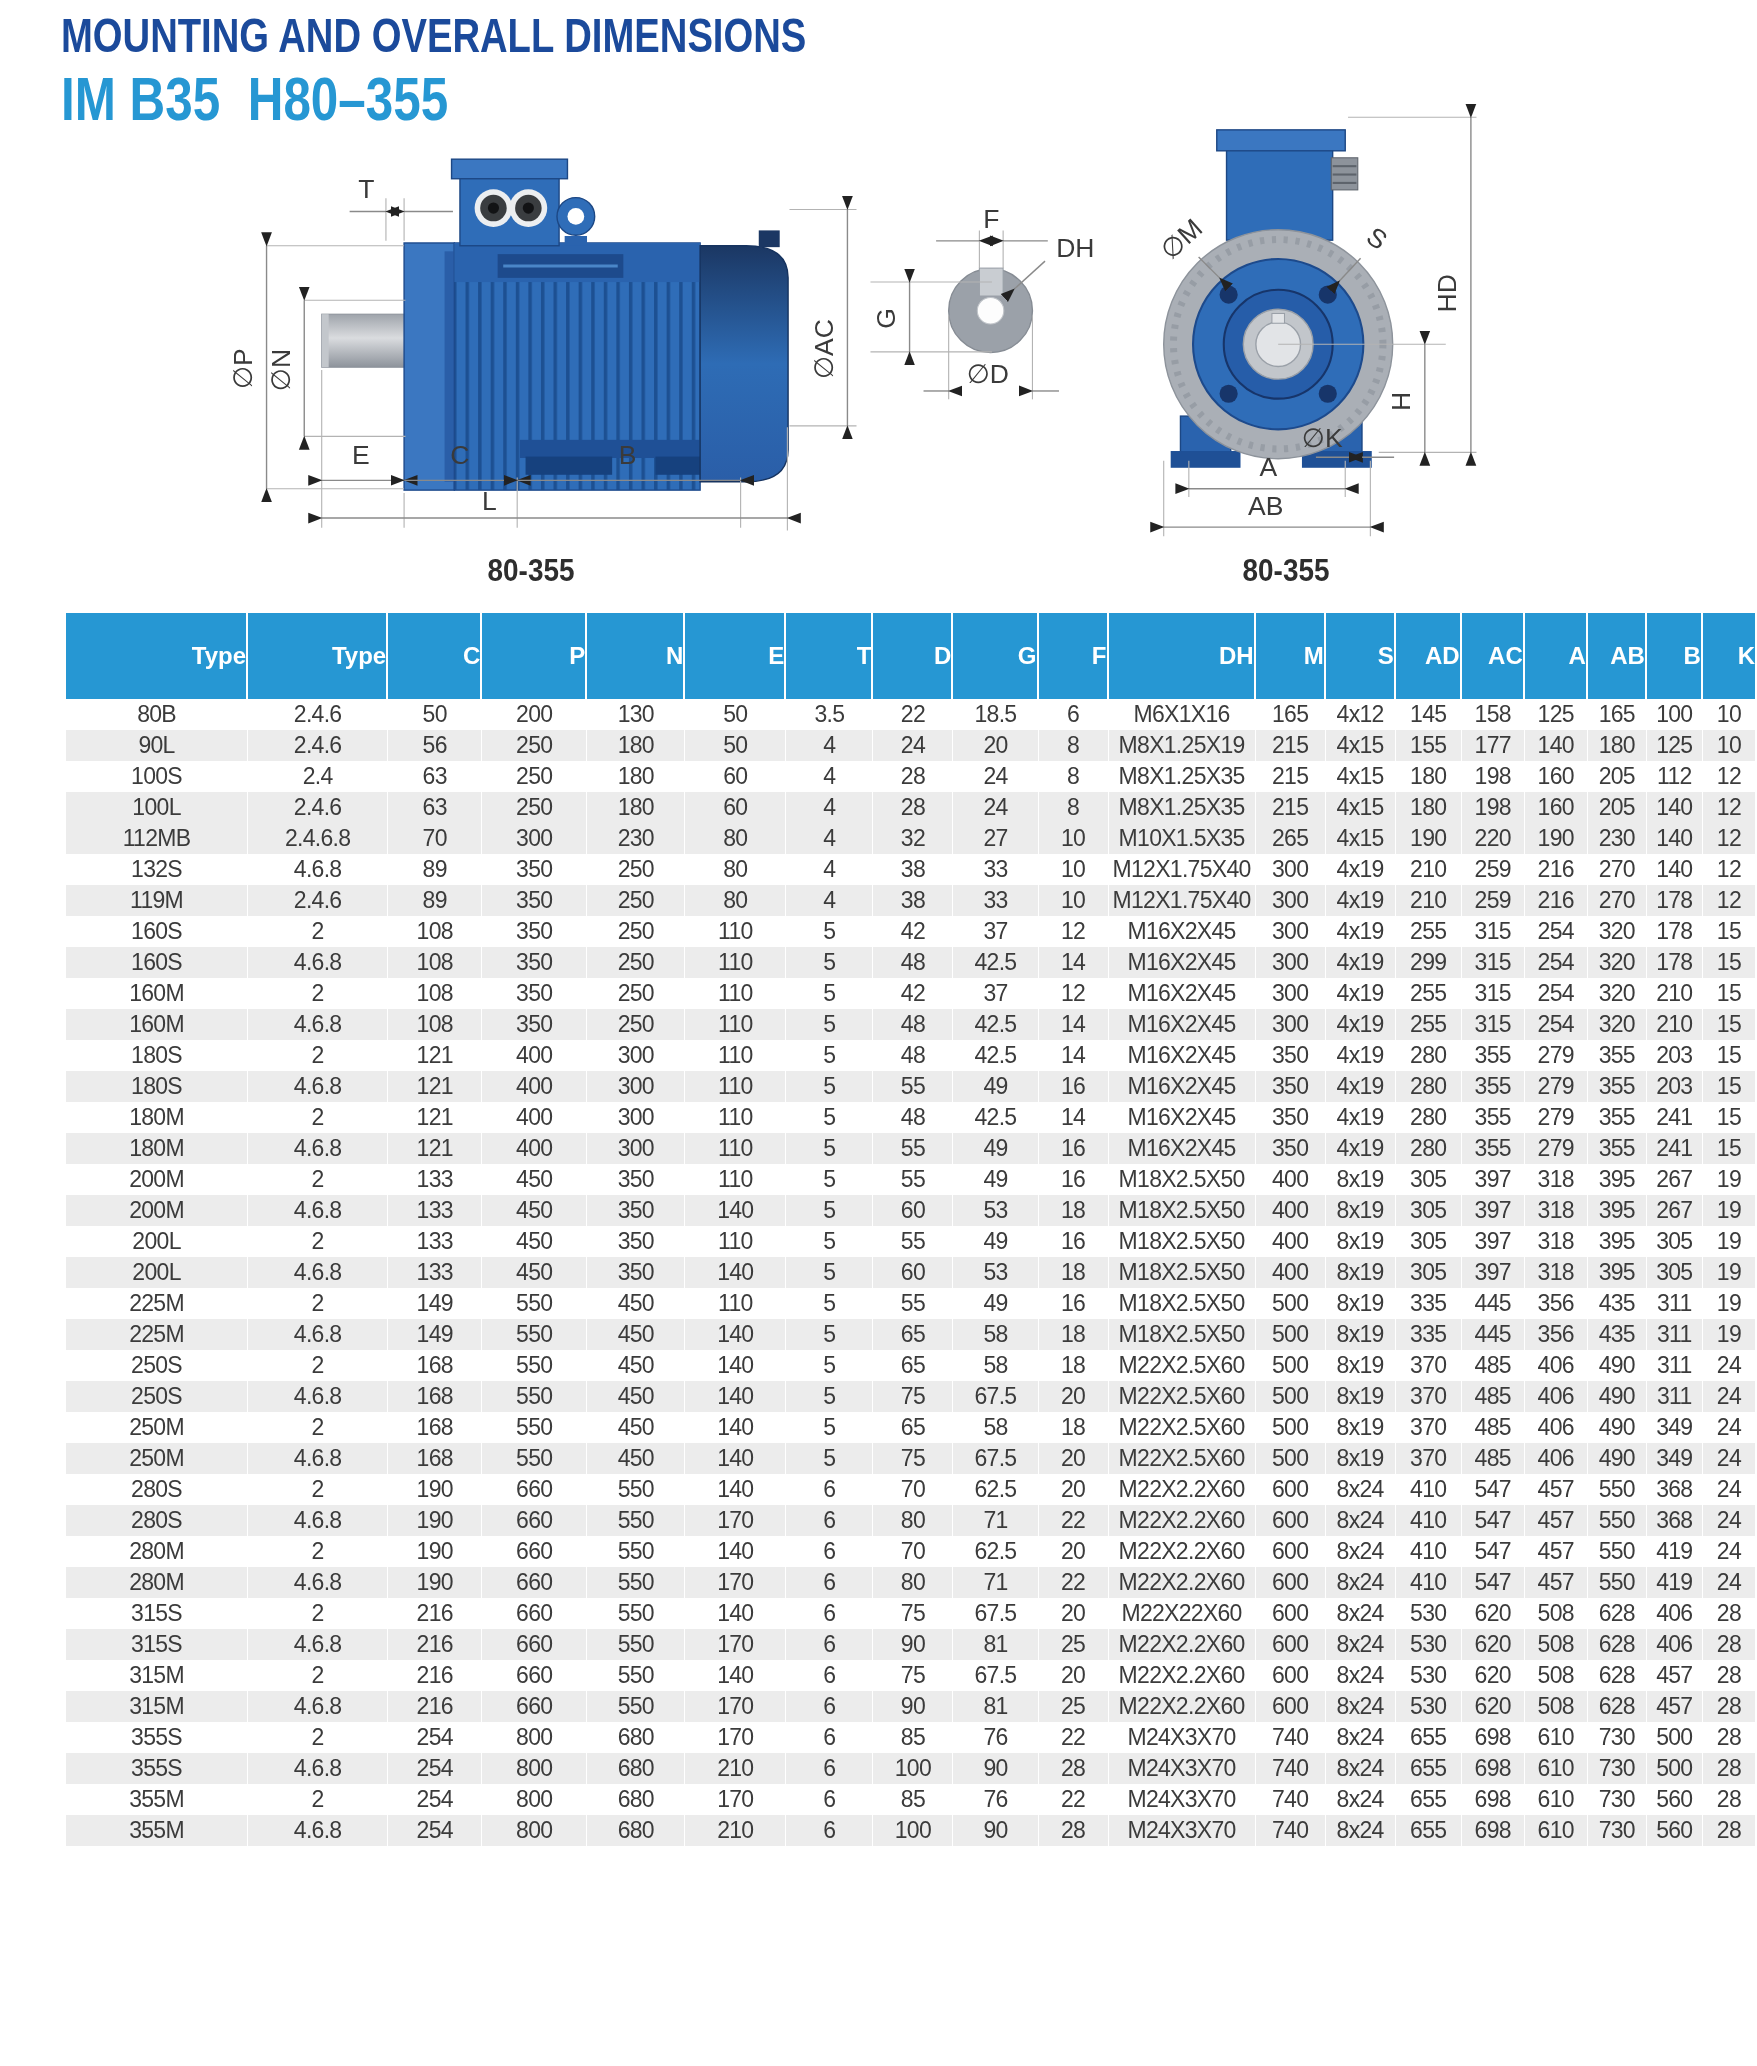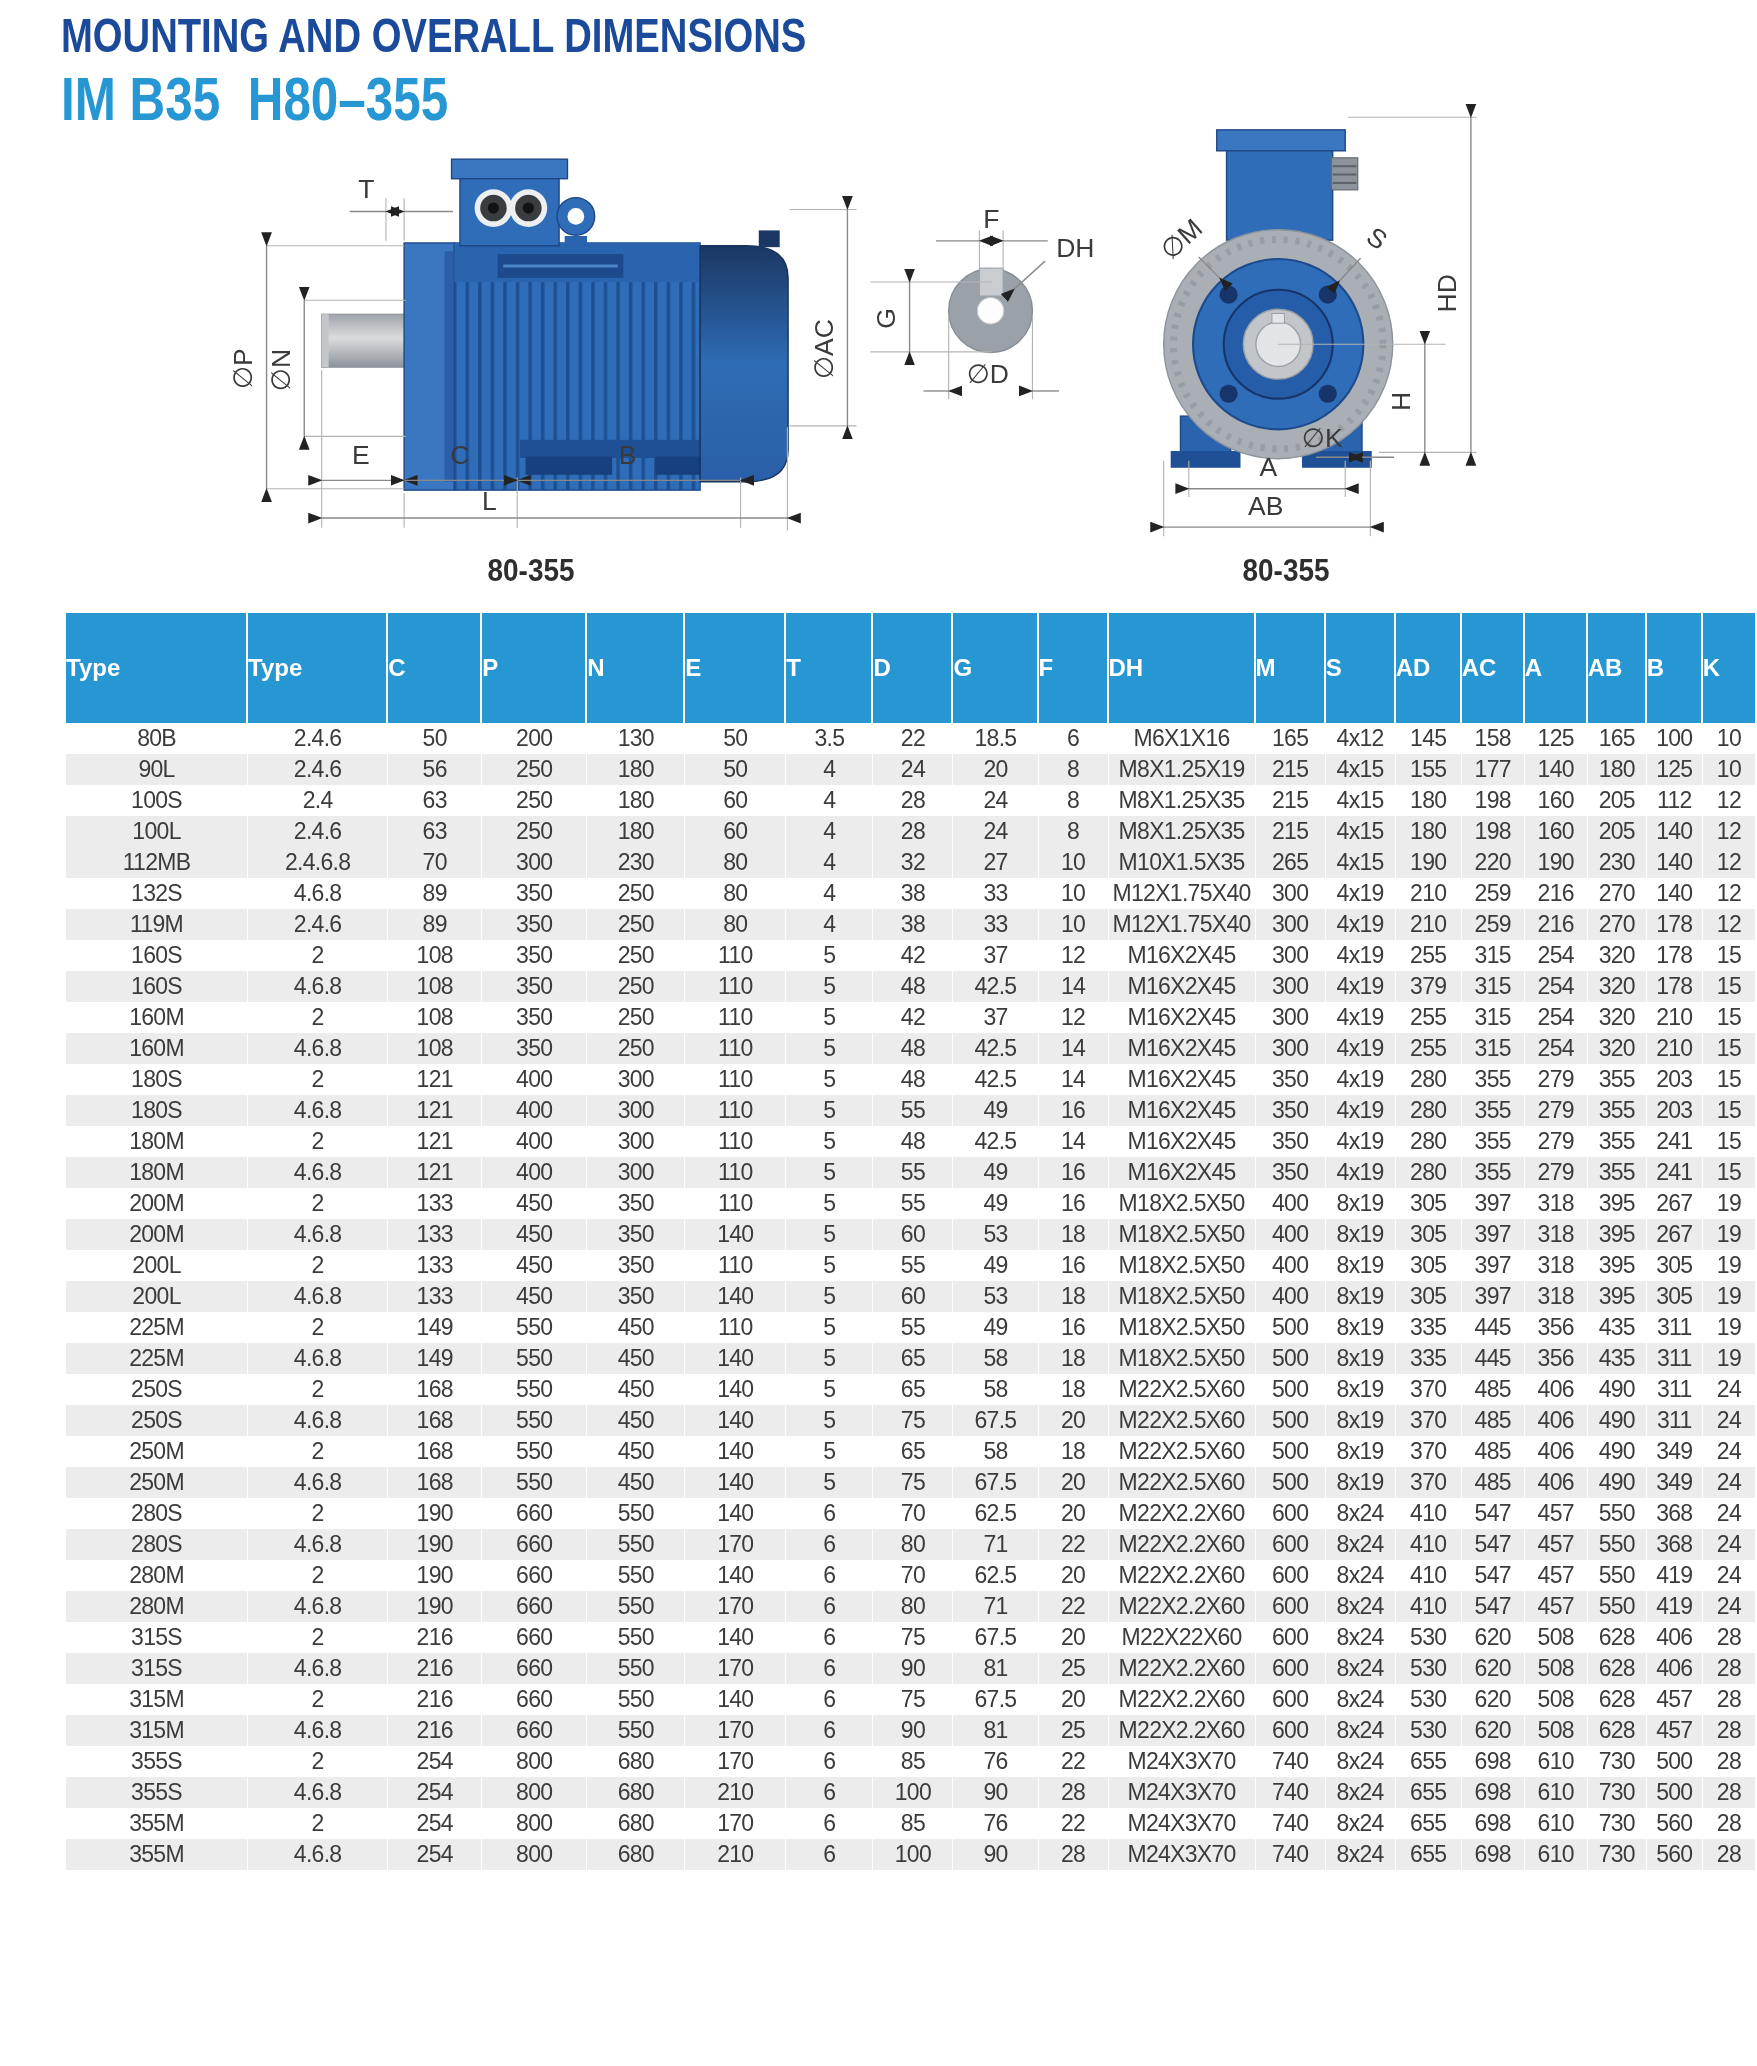--- a/index.html
+++ b/index.html
@@ -25,21 +25,21 @@
     transform:scaleX(0.9);transform-origin:center top;
   }
   .caption.left{left:454px;top:553px;}
   .caption.right{left:1209px;top:553px;}
   table.dims{
     position:absolute;left:66px;top:613px;width:1689px;
     border-collapse:separate;border-spacing:0;table-layout:fixed;
   }
   table.dims thead th{
     background:#2697d3;color:#ffffff;font-weight:700;font-size:24px;
-    height:110px;text-align:left;vertical-align:middle;
+    height:86px;text-align:right;vertical-align:middle;
     border-right:2.1px solid #ffffff;padding:0;
   }
   table.dims thead th:last-child{border-right:none;}
   table.dims td{
     height:31px;padding:0;text-align:center;vertical-align:middle;
     font-size:23px;letter-spacing:-0.7px;color:#3b3b3b;line-height:1;
     border-right:1.4px solid #ffffff;white-space:nowrap;
   }
   table.dims td:last-child{border-right:none;}
   table.dims tr.stripe td{background:#ececec;}
@@ -449,21 +449,21 @@
         <td>350</td>
         <td>250</td>
         <td>110</td>
         <td>5</td>
         <td>48</td>
         <td>42.5</td>
         <td>14</td>
         <td>M16X2X45</td>
         <td>300</td>
         <td>4x19</td>
-        <td>379</td>
+        <td>299</td>
         <td>315</td>
         <td>254</td>
         <td>320</td>
         <td>178</td>
         <td>15</td>
       </tr>
       <tr>
         <td>160M</td>
         <td>2</td>
         <td>108</td>

